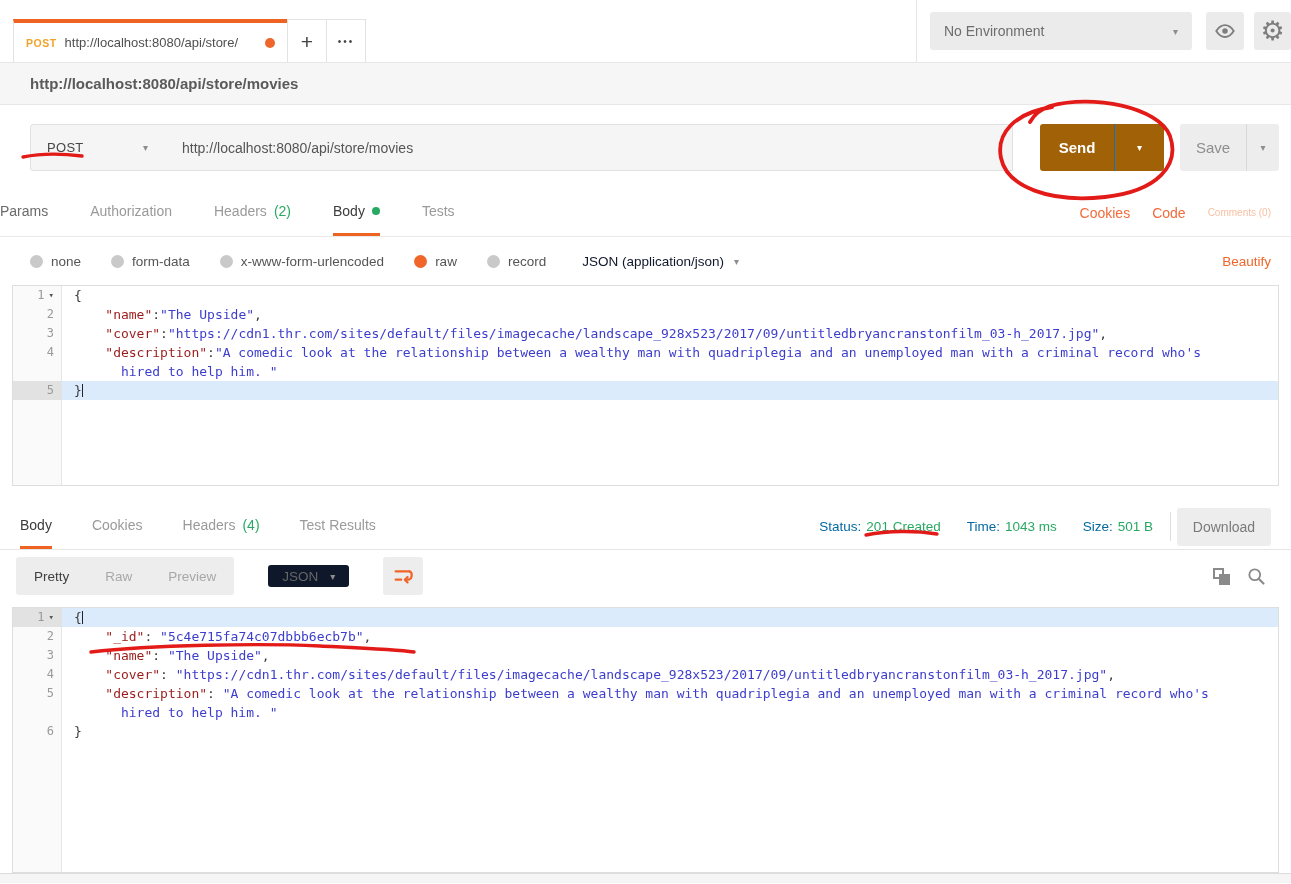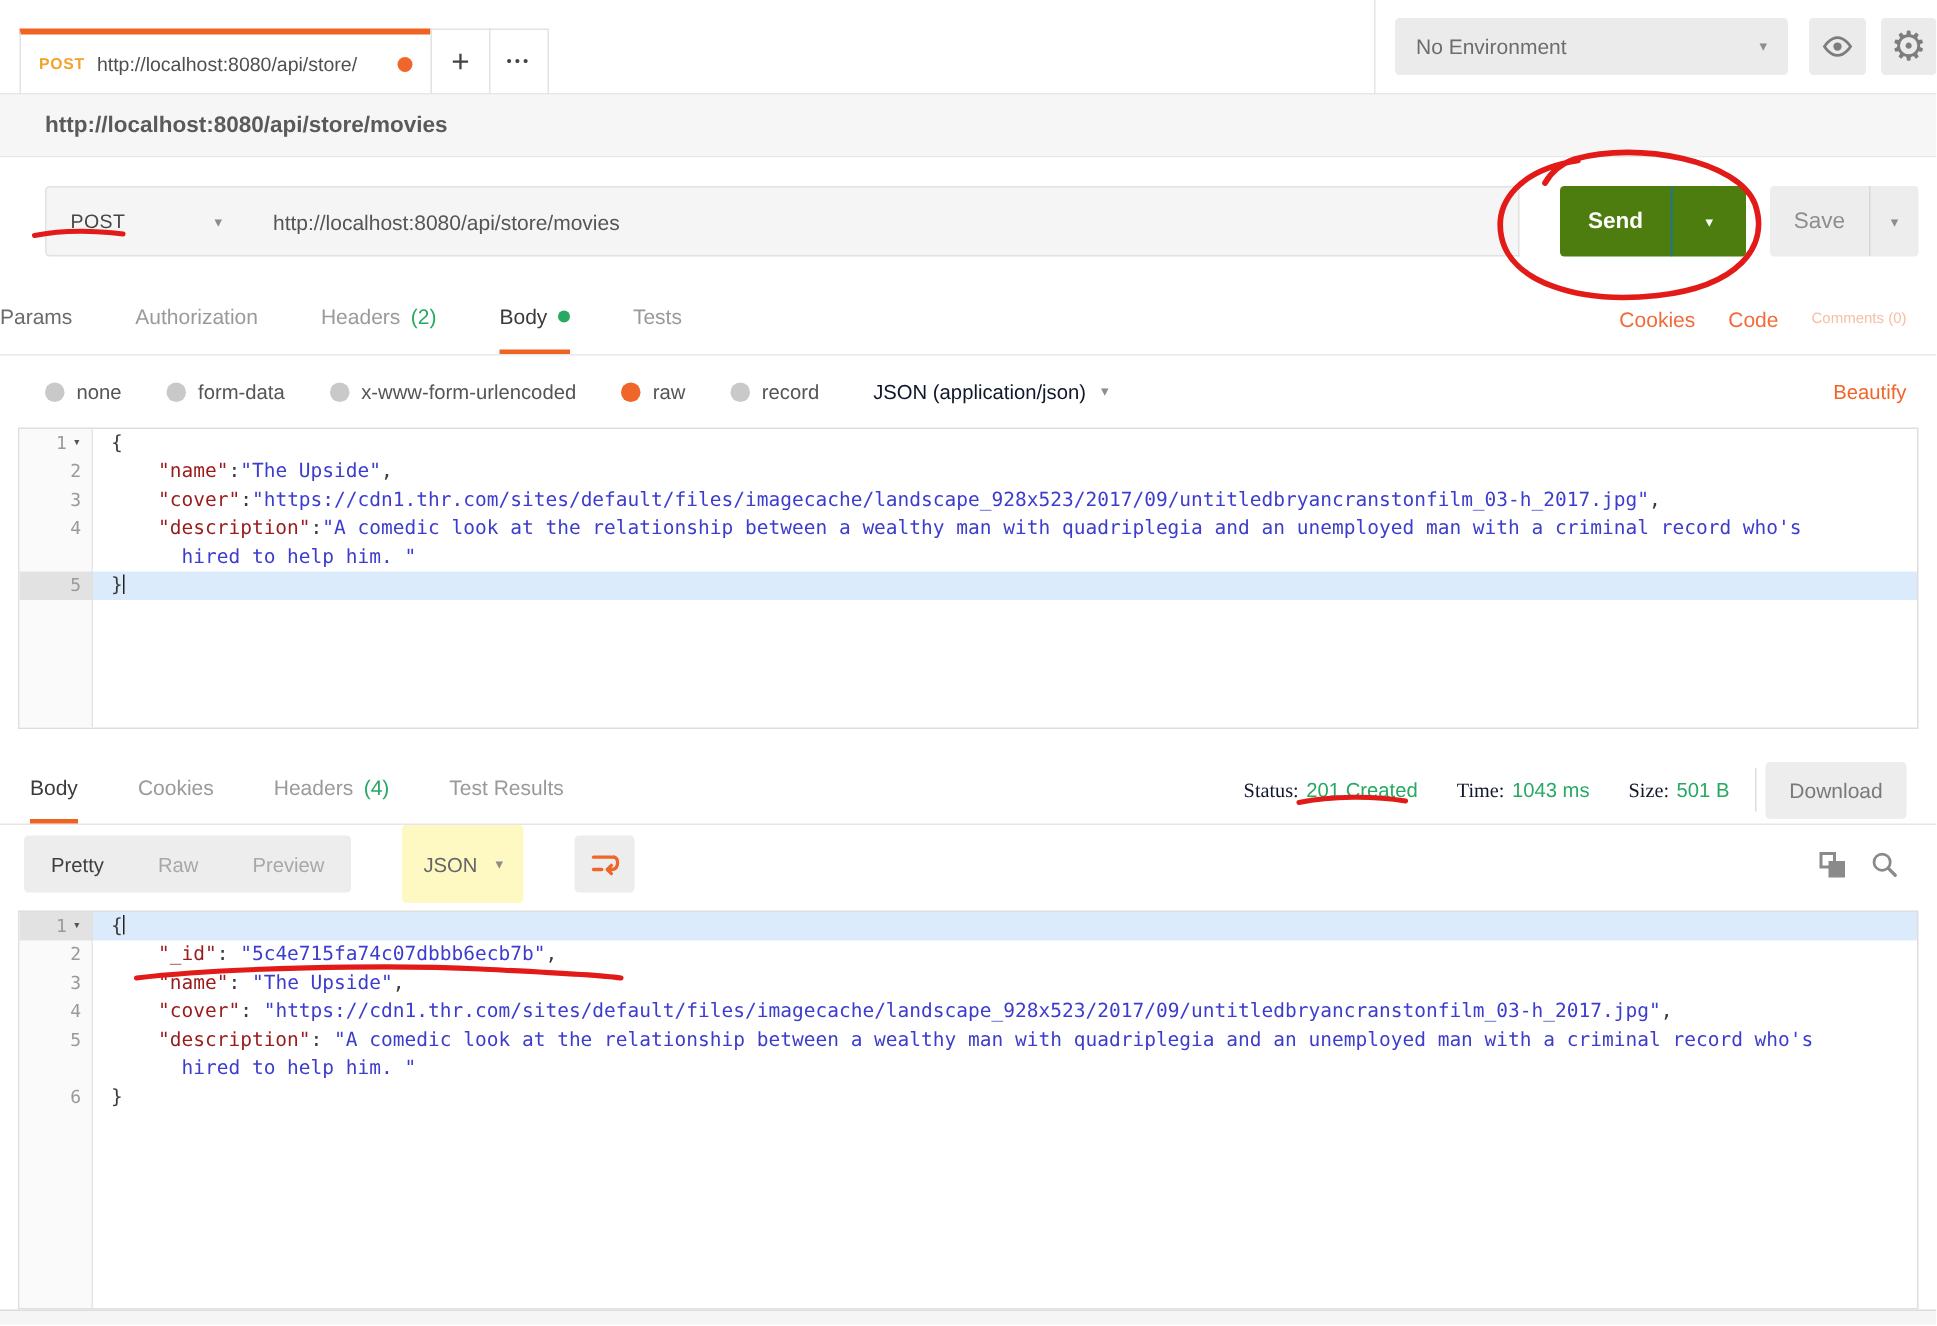--- a/index.html
+++ b/index.html
@@ -51,21 +51,21 @@
     border:1px solid #e1e1e1; border-radius:3px 0 0 3px; display:flex; align-items:center;
     justify-content:space-between; padding:0 16px; cursor:pointer;
   }
   .method-label { font-size:13px; color:#464646; letter-spacing:.3px; }
   .url-input {
     position:absolute; left:164px; top:19px; width:849px; height:47px; background:#f5f5f5;
     border:1px solid #e1e1e1; border-left:none; font-size:14px; color:#555; padding:0 18px;
     font-family:"Liberation Sans", sans-serif; outline:none;
   }
   .send-btn {
-    position:absolute; left:1040px; top:19px; width:124px; height:47px; background:#4d7c0f; border-radius:3px;
+    position:absolute; left:1040px; top:19px; width:124px; height:47px; background:#a16207; border-radius:3px;
     display:flex; cursor:pointer; overflow:hidden;
   }
   .send-main { width:74px; display:flex; align-items:center; justify-content:center; color:#fff; font-size:15px; font-weight:700; }
   .send-arrow { flex:1; border-left:1px solid #1172bd; display:flex; align-items:center; justify-content:center; color:#fff; }
   .save-btn {
     position:absolute; left:1180px; top:19px; width:99px; height:47px; background:#ededed; border-radius:3px;
     display:flex; cursor:pointer; overflow:hidden;
   }
   .save-main { width:66px; display:flex; align-items:center; justify-content:center; color:#8e8e8e; font-size:15px; }
   .save-arrow { flex:1; border-left:1px solid #d9d9d9; display:flex; align-items:center; justify-content:center; }
@@ -104,32 +104,32 @@
   .hl .code { background:#dcebfb; }
   .code .k { color:#9a1b1b; }
   .code .s { color:#3d3dcd; }
   .code .b { color:#3a3a3a; }
   .code .sp { color:#333; }
   .caret { display:inline-block; width:1px; height:13px; background:#222; vertical-align:-2px; }
   .resptabs { height:46px; border-bottom:1px solid #e6e6e6; display:flex; align-items:stretch; padding-left:20px; position:relative; }
   .resptabs .rtab { margin-right:40px; }
   .resp-meta { position:absolute; right:138px; top:0; bottom:0; display:flex; align-items:center; gap:26px; font-size:13.5px; }
   .meta-pair { display:flex; gap:5px; align-items:center; }
-  .meta-label { color:#0f172a;font-family:Liberation Serif, serif; }
+  .meta-label { color:#0369a1; }
   .meta-value { color:#28a963; }
   .meta-divider { position:absolute; right:120px; top:8px; bottom:8px; border-left:1px solid #ddd; }
   .download-btn {
     position:absolute; right:20px; top:4px; height:38px; width:94px; background:#ededed; border-radius:3px;
     display:flex; align-items:center; justify-content:center; color:#7a7a7a; font-size:14px; cursor:pointer;
   }
   .resptoolbar { height:52px; display:flex; align-items:center; padding-left:16px; position:relative;gap:20px; }
   .seg { background:#ededed; border-radius:3px; height:38px; display:flex; align-items:center; }
   .seg-item { padding:0 18px; font-size:13.5px; color:#a8a8a8; cursor:pointer; }
   .seg-item.active { color:#3f3f3f; }
-  .lang-select { margin-left:14px; background:#fef9c3; border-radius:3px; height:52px; display:flex; align-items:center; gap:12px; padding:0 14px; cursor:pointer; }
+  .lang-select { margin-left:14px; background:#0f172a; border-radius:3px; height:22px; display:flex; align-items:center; gap:12px; padding:0 14px; cursor:pointer; }
   .lang-label { font-size:13.5px; color:#666; }
   .wrap-btn { margin-left:14px; width:40px; height:38px; background:#ededed; border-radius:3px; display:flex; align-items:center; justify-content:center; cursor:pointer; }
   .resptoolbar-right { position:absolute; right:25px; display:flex; align-items:center; gap:16px; }
   .copy-icon { position:relative; width:17px; height:17px; cursor:pointer; }
   .copy-icon .back { position:absolute; left:0; top:0; width:11px; height:11px; border:2px solid #8a8a8a; background:#fff; }
   .copy-icon .front { position:absolute; right:0; bottom:0; width:11px; height:11px; background:#8a8a8a; }
   .bottomstrip { height:10px; background:#f5f5f5; border-top:1px solid #dcdcdc; }
   
   .annotations { position:absolute; inset:0; pointer-events:none; z-index:50; }
 </style>

